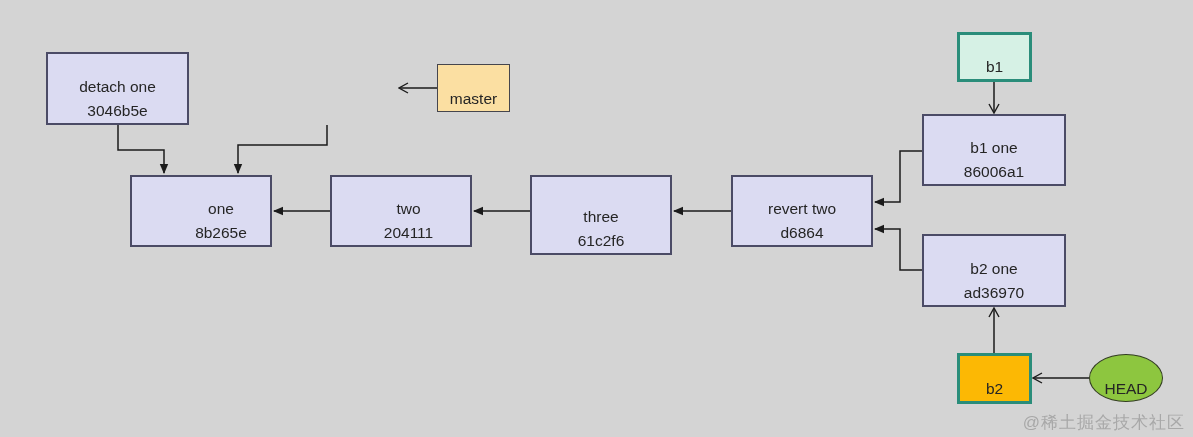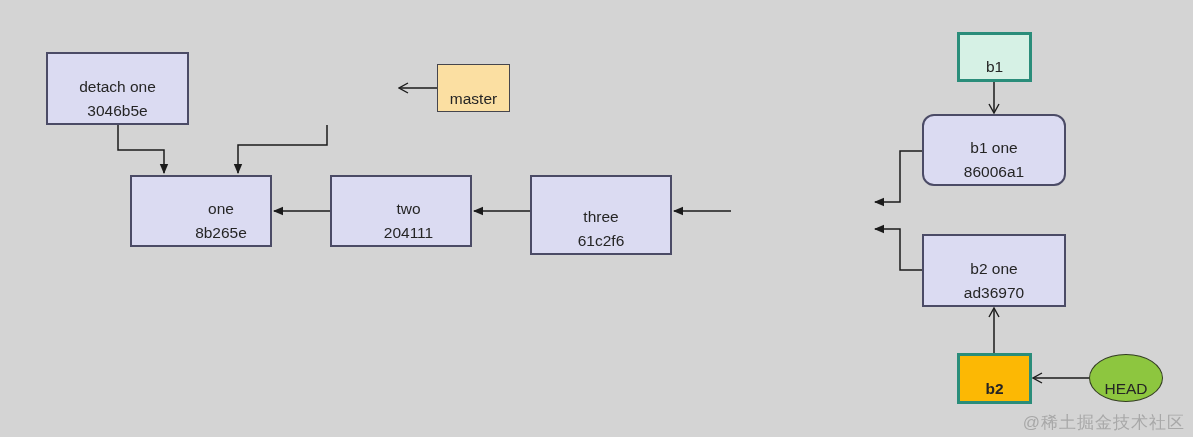--- a/index.html
+++ b/index.html
@@ -51,21 +51,20 @@
     background: var(--branch-master-fill, #fbdfa2);
     border: 1.5px solid var(--branch-master-border, #45454d);
   }
   .node.branch-b1 {
     background: var(--branch-b1-fill, #d6f1e5);
     border: 3.5px solid var(--branch-b1-border, #2a8d7a);
   }
   .node.branch-b2 {
     background: var(--branch-b2-fill, #fcb804);
     border: 3.5px solid var(--branch-b2-border, #2a8d7a);
-    font-weight: bold;
   }
   .node.head {
     background: var(--head-fill, #8dc63f);
     border: 1.6px solid var(--head-border, #333d22);
     border-radius: 50%;
   }
   .node-label, .node-hash { pointer-events: none; }
 
   #watermark {
     position: absolute;
@@ -111,21 +110,25 @@
       <div class="node-hash">8b265e</div>
     </div>
     <div class="node commit" style="left: 330px; top: 175px; width: 142px; height: 72px; padding-left: 15px;">
       <div class="node-label">two</div>
       <div class="node-hash">204111</div>
     </div>
     <div class="node commit" style="left: 530px; top: 175px; width: 142px; height: 80px;">
       <div class="node-label">three</div>
       <div class="node-hash">61c2f6</div>
     </div>
-    <div class="node commit" style="left: 922px; top: 114px; width: 144px; height: 72px; border-radius: 12px;">
+    <div class="node commit" style="left: 731px; top: 175px; width: 142px; height: 72px;">
+      <div class="node-label">revert two</div>
+      <div class="node-hash">d6864</div>
+    </div>
+    <div class="node commit" style="left: 922px; top: 114px; width: 144px; height: 72px;">
       <div class="node-label">b1 one</div>
       <div class="node-hash">86006a1</div>
     </div>
     <div class="node commit" style="left: 922px; top: 234px; width: 144px; height: 73px;">
       <div class="node-label">b2 one</div>
       <div class="node-hash">ad36970</div>
     </div>
     <div class="node branch-master" style="left: 437px; top: 64px; width: 73px; height: 48px;">
       <div class="node-label">master</div>
     </div>

